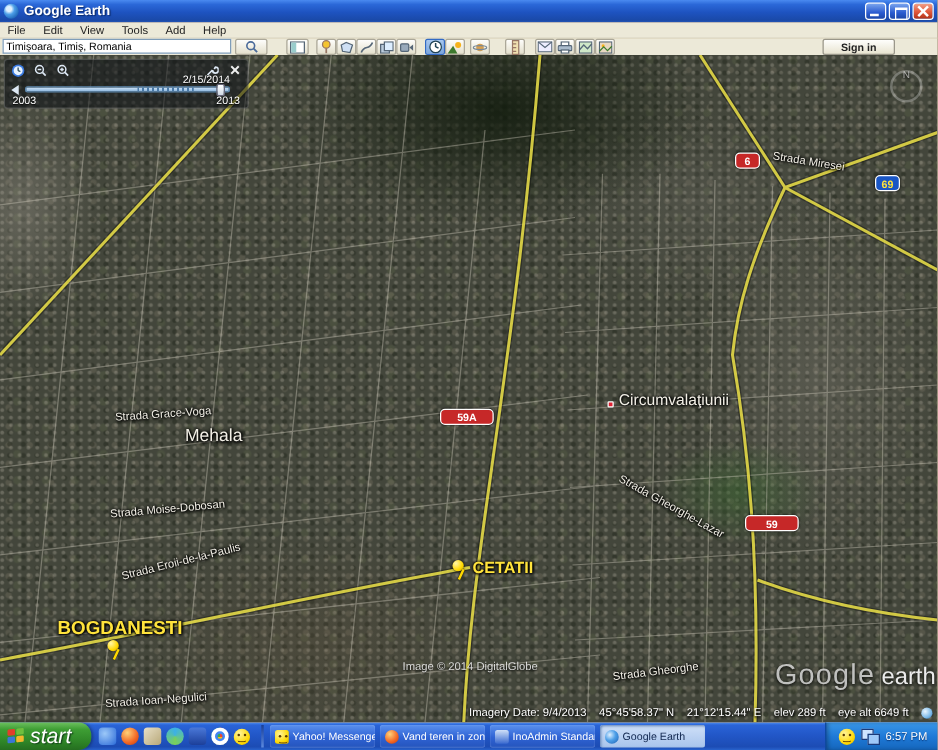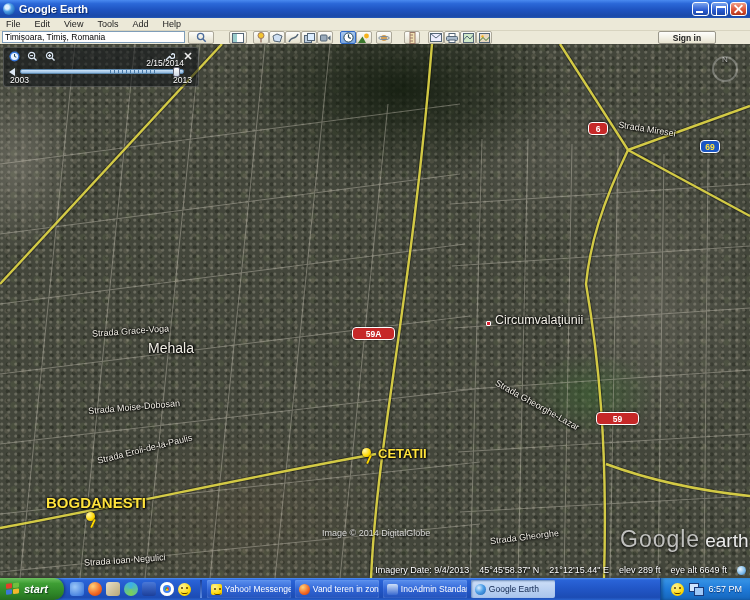--- a/index.html
+++ b/index.html
@@ -108,21 +108,21 @@
   .ts-year { position:absolute; bottom:1px; color:#fff; font-size:8.5px; text-shadow:0 1px 1px #000; }
   .ts-year.start { left:6px; } .ts-year.end { right:6px; }
   .ts-iconbtn { width:13px; height:11px; display:flex; align-items:center; justify-content:center; }
 
   
   .taskbar { position:absolute; left:0; top:578px; width:750px; height:22px;
     background:linear-gradient(180deg,#4d8df0 0%,#2a64d8 9%,#2257c8 45%,#1c4cb4 88%,#2862cc 100%); display:flex; align-items:center; }
   .startbtn { height:22px; padding:0 16px 0 6px; display:flex; align-items:center; gap:4px;
     background:linear-gradient(180deg,#6cc05e 0%,#3e9e34 25%,#2e8527 70%,#256e20 100%);
     border-radius:0 10px 10px 0; box-shadow:1px 0 3px rgba(0,0,0,.4); }
-  .startbtn .label { color:#fff; font-size:11px; font-weight:bold; font-style:italic; text-shadow:1px 1px 1px #14421a; }
+  .startbtn .label { color:#fff; font-size:17px; font-weight:normal; font-style:italic; text-shadow:1px 1px 1px #14421a; }
   .flag { width:14px; height:12px; display:grid; grid-template-columns:6px 6px; grid-template-rows:5px 5px; gap:1px; transform:skewY(-6deg); }
   .flag i { border-radius:1px; }
   .flag .r { background:#e33e2b; } .flag .g { background:#6fbf3e; } .flag .b { background:#3b77d8; } .flag .y { background:#f2b82d; }
   .ql { display:flex; align-items:center; gap:4px; padding:0 6px; }
   .ql .qlic { width:14px; height:14px; border-radius:3px; }
   .divider { width:2px; height:18px; background:linear-gradient(180deg,#1a3f96,#5c8ae0); margin:0 3px; }
   .taskbtn { height:18px; width:84px; margin:0 2px; border-radius:2px; display:flex; align-items:center; gap:3px; padding:0 4px;
     background:linear-gradient(180deg,#5a90ee,#2f63d4 55%,#2554bc); box-shadow:inset 0 0 1px #9ab8f0;
     color:#fff; font-size:8.5px; white-space:nowrap; overflow:hidden; }
   .taskbtn.active { background:linear-gradient(180deg,#cfe0f8,#a8c4ec); color:#10264e; box-shadow:inset 1px 1px 2px #6888b8; }

